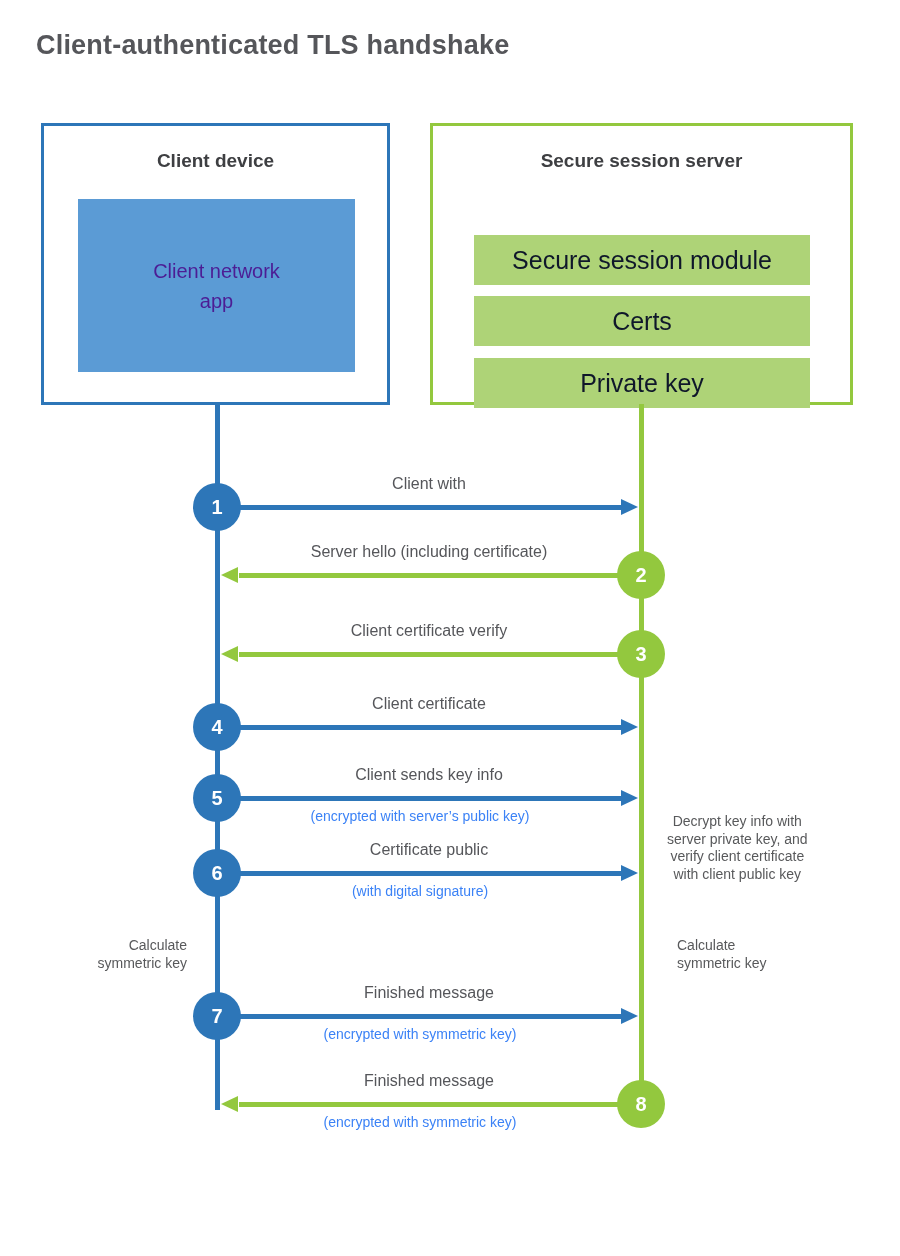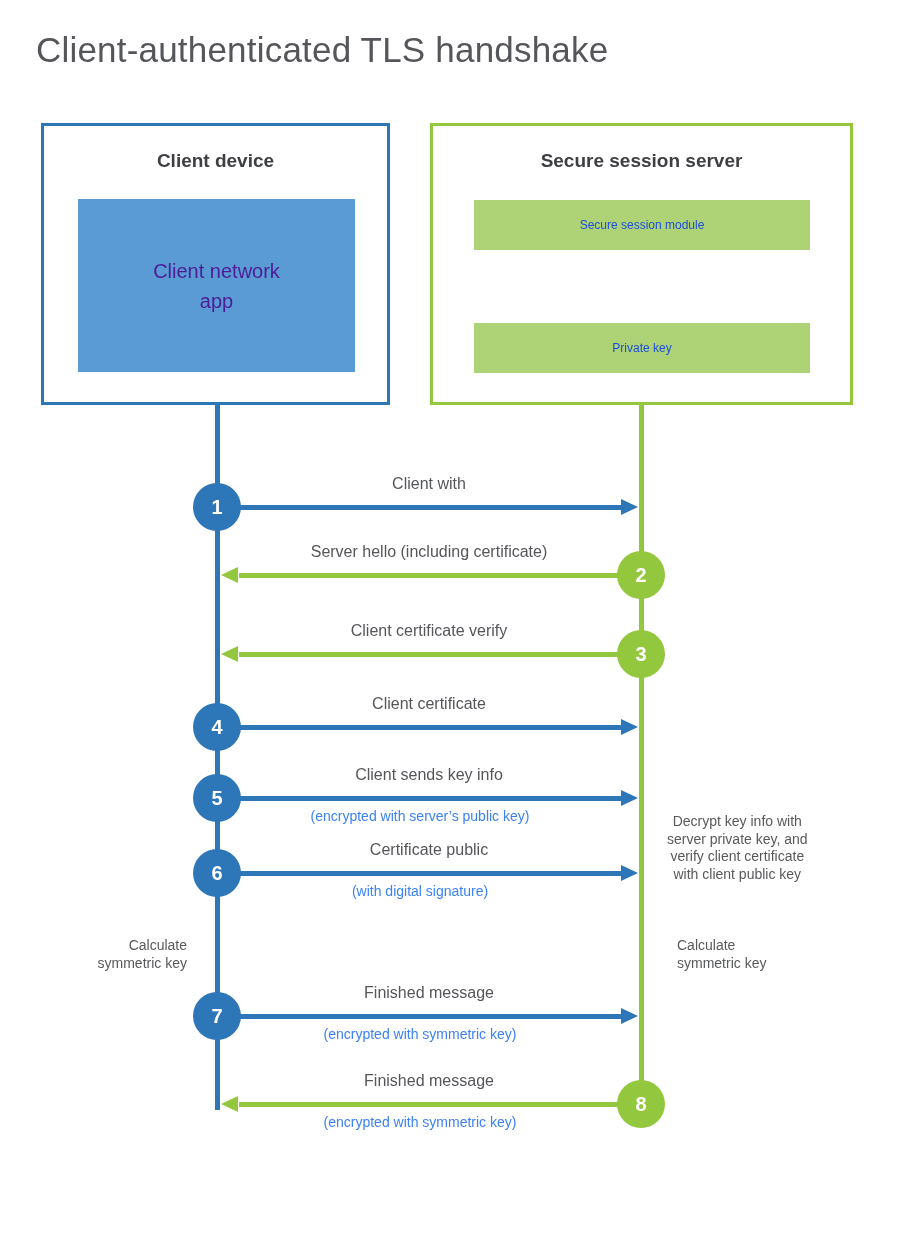--- a/index.html
+++ b/index.html
@@ -7,29 +7,29 @@
     --blue-fill:#5b9bd5;
     --green:#93c83e;
     --green-fill:#aed377;
     --text-gray:#55565a;
     --text-dark:#3e3f42;
   }
   html,body{margin:0;padding:0;background:#fff;}
   body{font-family:"Liberation Sans","DejaVu Sans",sans-serif;}
   #page{position:relative;width:900px;height:1256px;background:#fff;overflow:hidden;}
 
-  .diagram-title{position:absolute;left:36px;top:30px;font-size:35px;font-weight:400;color:var(--text-gray);letter-spacing:.2px;}
+  .diagram-title{position:absolute;left:36px;top:30px;font-size:27px;font-weight:700;color:var(--text-gray);letter-spacing:.2px;}
 
   
   .actor-box{position:absolute;top:123px;height:282px;background:#fff;box-sizing:border-box;}
   .client-box{left:41px;width:349px;border:3px solid var(--blue);padding-left:44px;}
   .server-box{left:430px;width:423px;border:3px solid var(--green);}
   .box-header{position:absolute;left:0;right:0;top:24px;text-align:center;font-size:19px;font-weight:700;color:var(--text-dark);}
   .client-app{position:absolute;left:34px;top:73px;width:277px;height:173px;background:var(--blue-fill);color:#4c1d95;font-size:20px;display:flex;flex-direction:column;align-items:center;justify-content:center;line-height:1.5;text-align:center;}
-  .server-bar{position:absolute;left:41px;width:336px;height:50px;background:var(--green-fill);color:#1d4ed8;font-size:12px;display:flex;align-items:center;justify-content:center;}
+  .server-bar{position:absolute;left:41px;width:336px;height:50px;background:var(--green-fill);color:#0f172a;font-size:25px;display:flex;align-items:center;justify-content:center;margin-top:35px;}
   .bar-1{top:74px}.bar-2{top:135px}.bar-3{top:197px}
 
   
   .vline{position:absolute;width:5px;z-index:1;}
   .vline-client{left:215px;top:404px;height:706px;background:var(--blue);}
   .vline-server{left:639px;top:404px;height:700px;background:var(--green);}
 
   
   .msg-row{position:absolute;left:0;width:900px;height:0;top:var(--y);z-index:2;}
   .y1{--y:507px}.y2{--y:575px}.y3{--y:654px}.y4{--y:727px}
@@ -67,20 +67,21 @@
     <div class="box-header">Client device</div>
     <div class="client-app">
       <span>Client network</span>
       <span>app</span>
     </div>
   </div>
 
   <div class="actor-box server-box">
     <div class="box-header">Secure session server</div>
     <div class="server-bar bar-1">Secure session module</div>
+    <div class="server-bar bar-2">Certs</div>
     <div class="server-bar bar-3">Private key</div>
   </div>
 
   <div class="vline vline-client"></div>
   <div class="vline vline-server"></div>
 
   <div class="msg-row y1 from-client">
     <div class="msg-label">Client with</div>
     <div class="arrow-shaft"></div>
     <div class="arrow-head arrow-head-right"></div>

